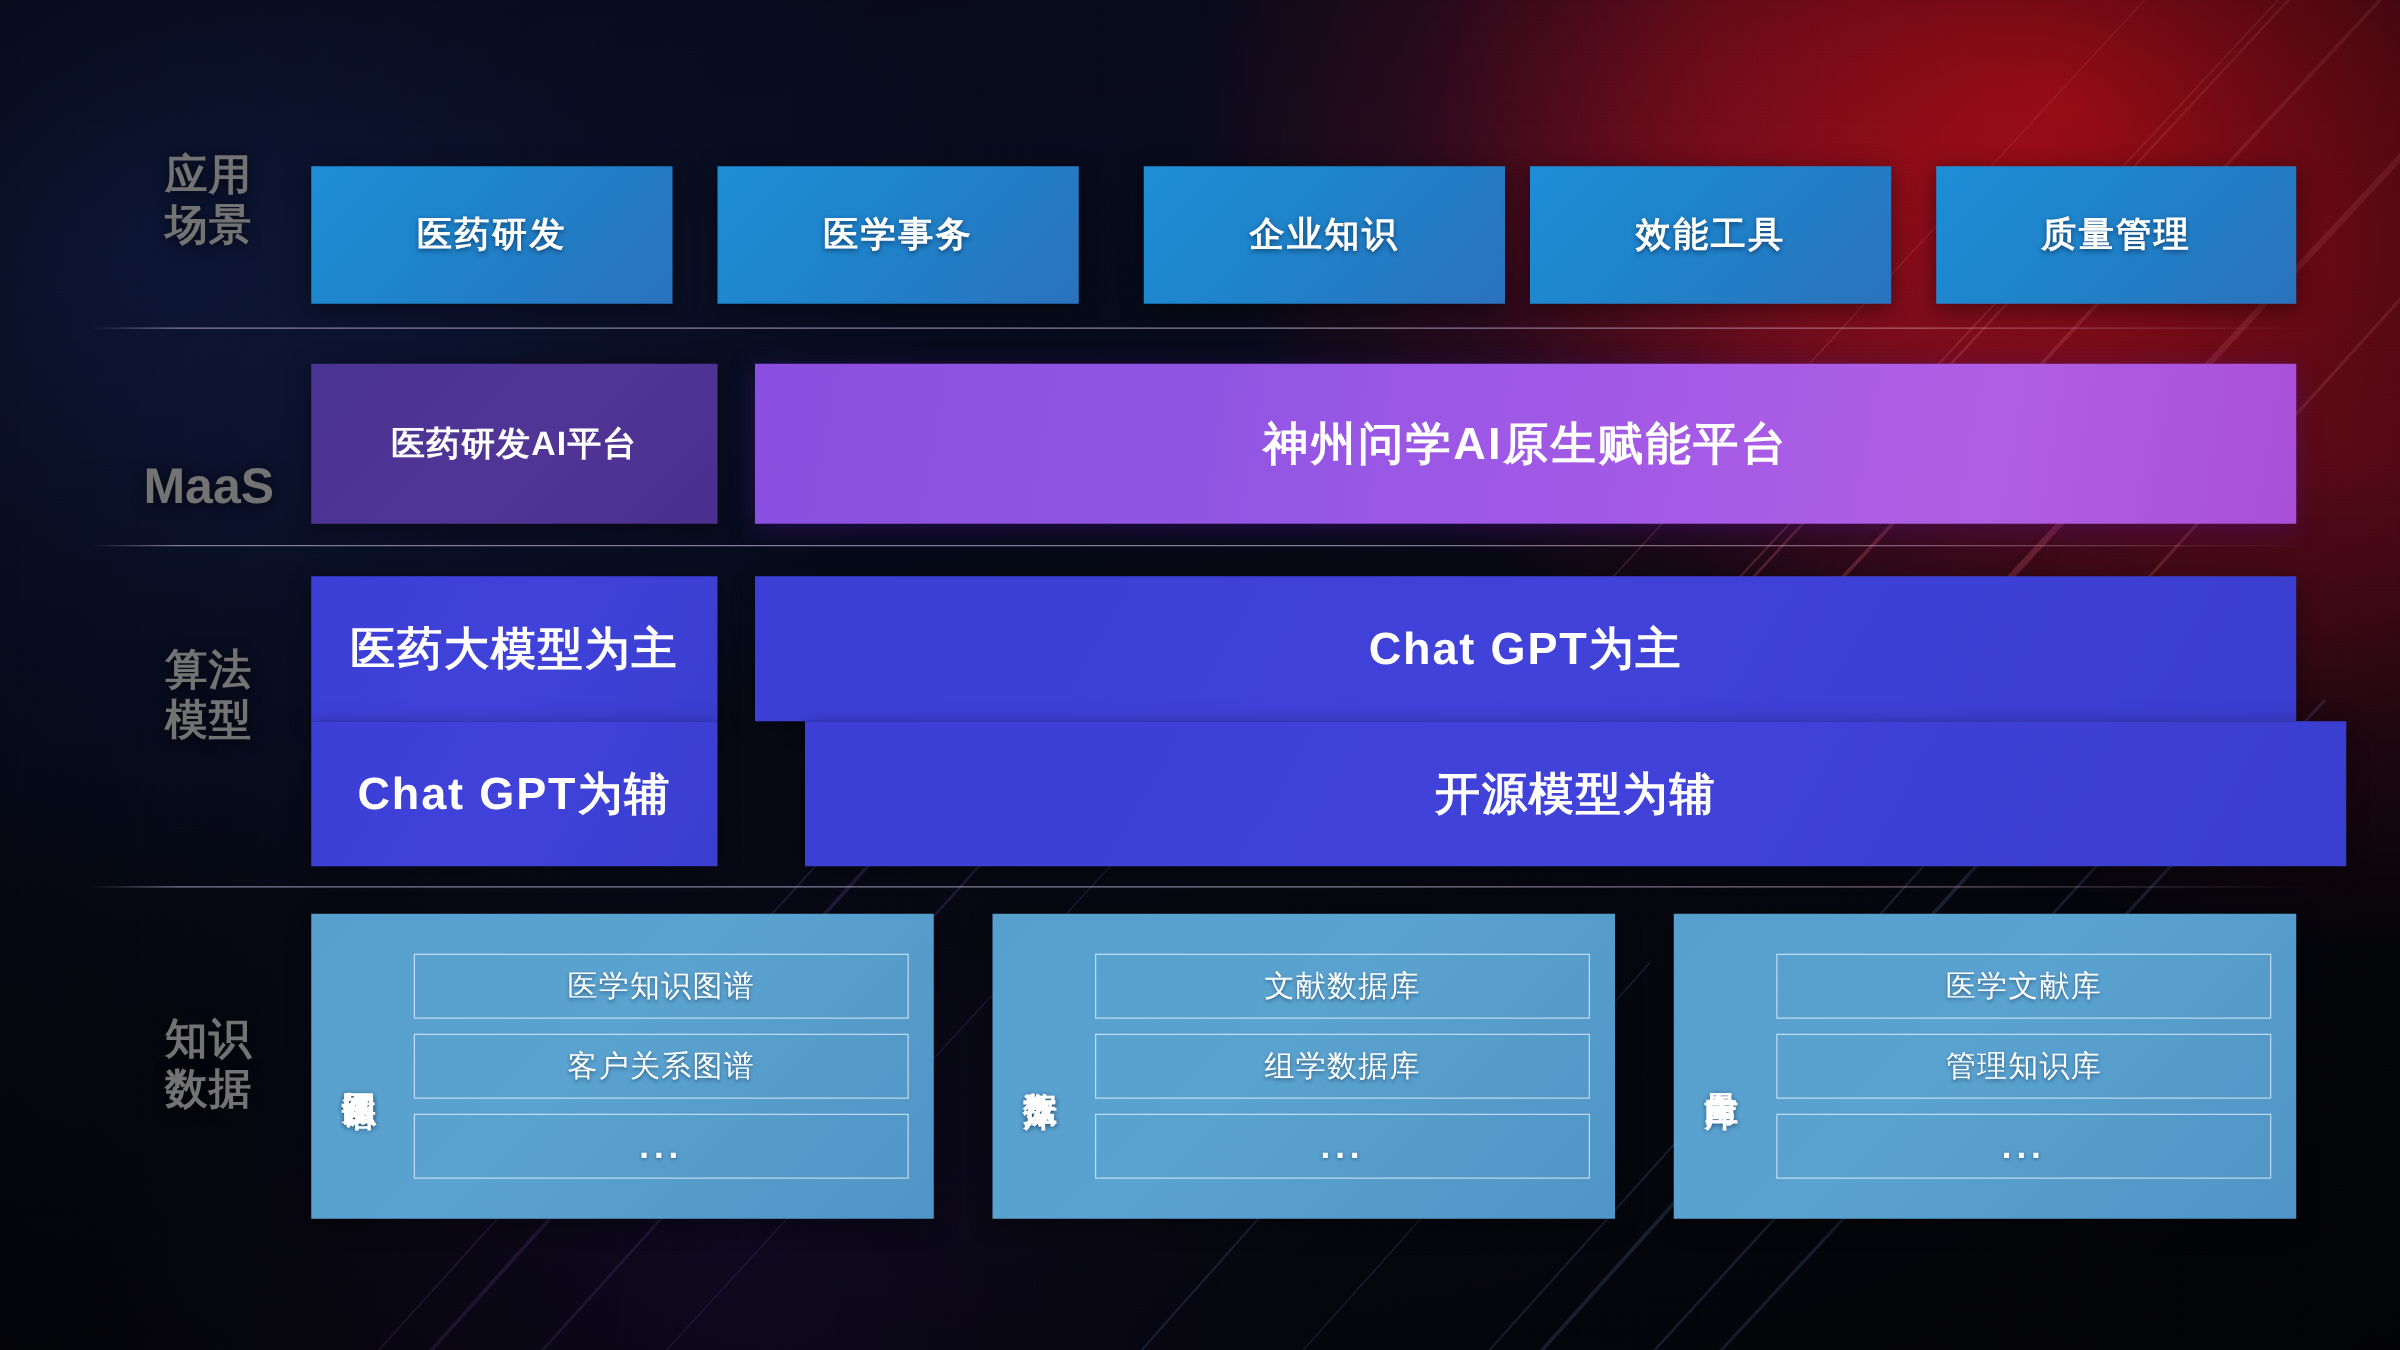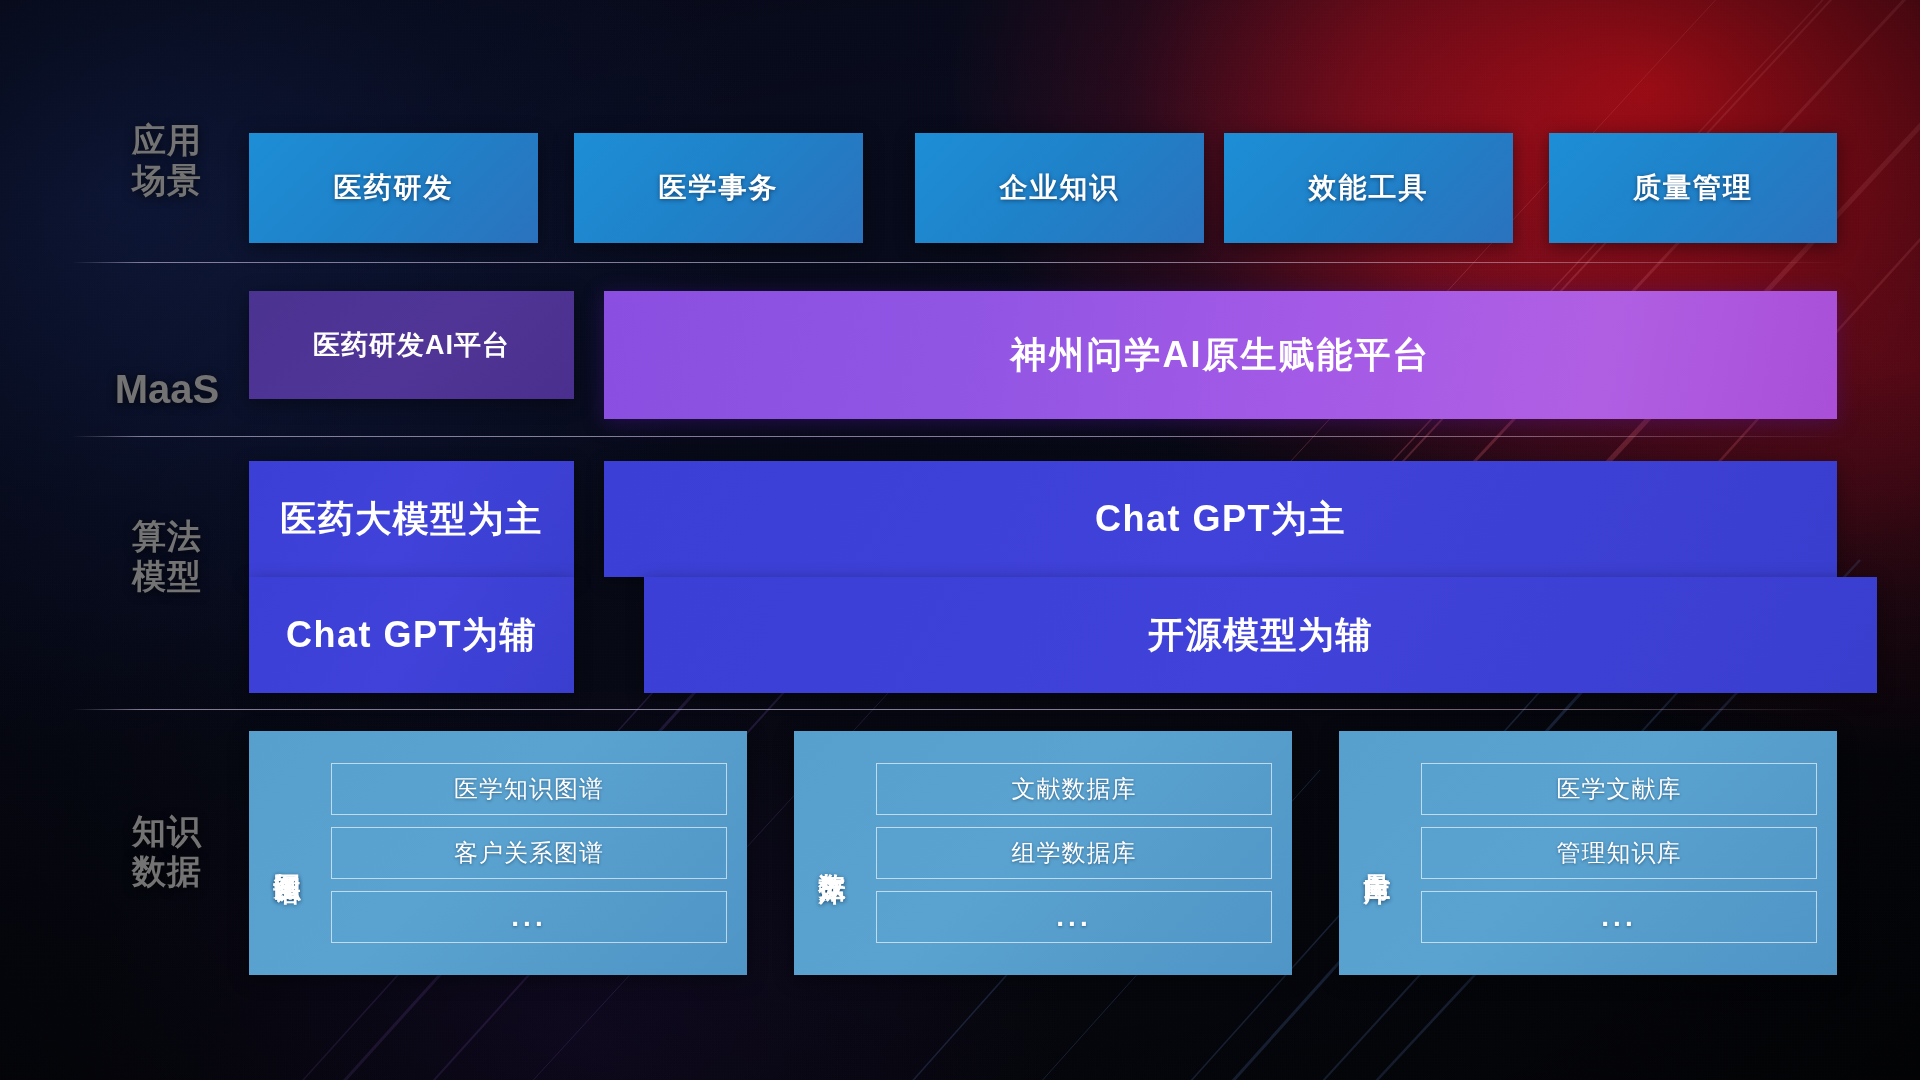--- a/index.html
+++ b/index.html
@@ -66,21 +66,21 @@
     top:133px; height:110px;
     background:linear-gradient(135deg,#1d8ed6 0%,#1f82c9 48%,#2b72bd 100%);
     color:#fff; font-size:28px; font-weight:bold; letter-spacing:2px;
     display:flex; align-items:center; justify-content:center;
     box-shadow:0 4px 18px rgba(0,0,0,.45);
     text-shadow:0 1px 4px rgba(0,20,50,.55);
   }
 
   
   .tile-maas-left {
-    position:absolute; left:249px; top:291px; width:325px; height:108px;
+    position:absolute; left:249px; top:291px; width:325px; height:128px;
     background:linear-gradient(135deg,#4b3392 0%,#503596 55%,#4a2f8e 100%);
     color:#fff; font-size:27px; font-weight:bold; letter-spacing:1px;
     display:flex; align-items:center; justify-content:center;
     box-shadow:0 4px 18px rgba(0,0,0,.4);
   }
   .tile-maas-right {
     position:absolute; left:604px; top:291px; width:1233px; height:128px;
     background:linear-gradient(100deg,#8a4fe0 0%,#9055e3 28%,#a45ae6 58%,#b05fe3 80%,#a94fd8 100%);
     color:#fff; font-size:36px; font-weight:bold; letter-spacing:2px;
     display:flex; align-items:center; justify-content:center;

